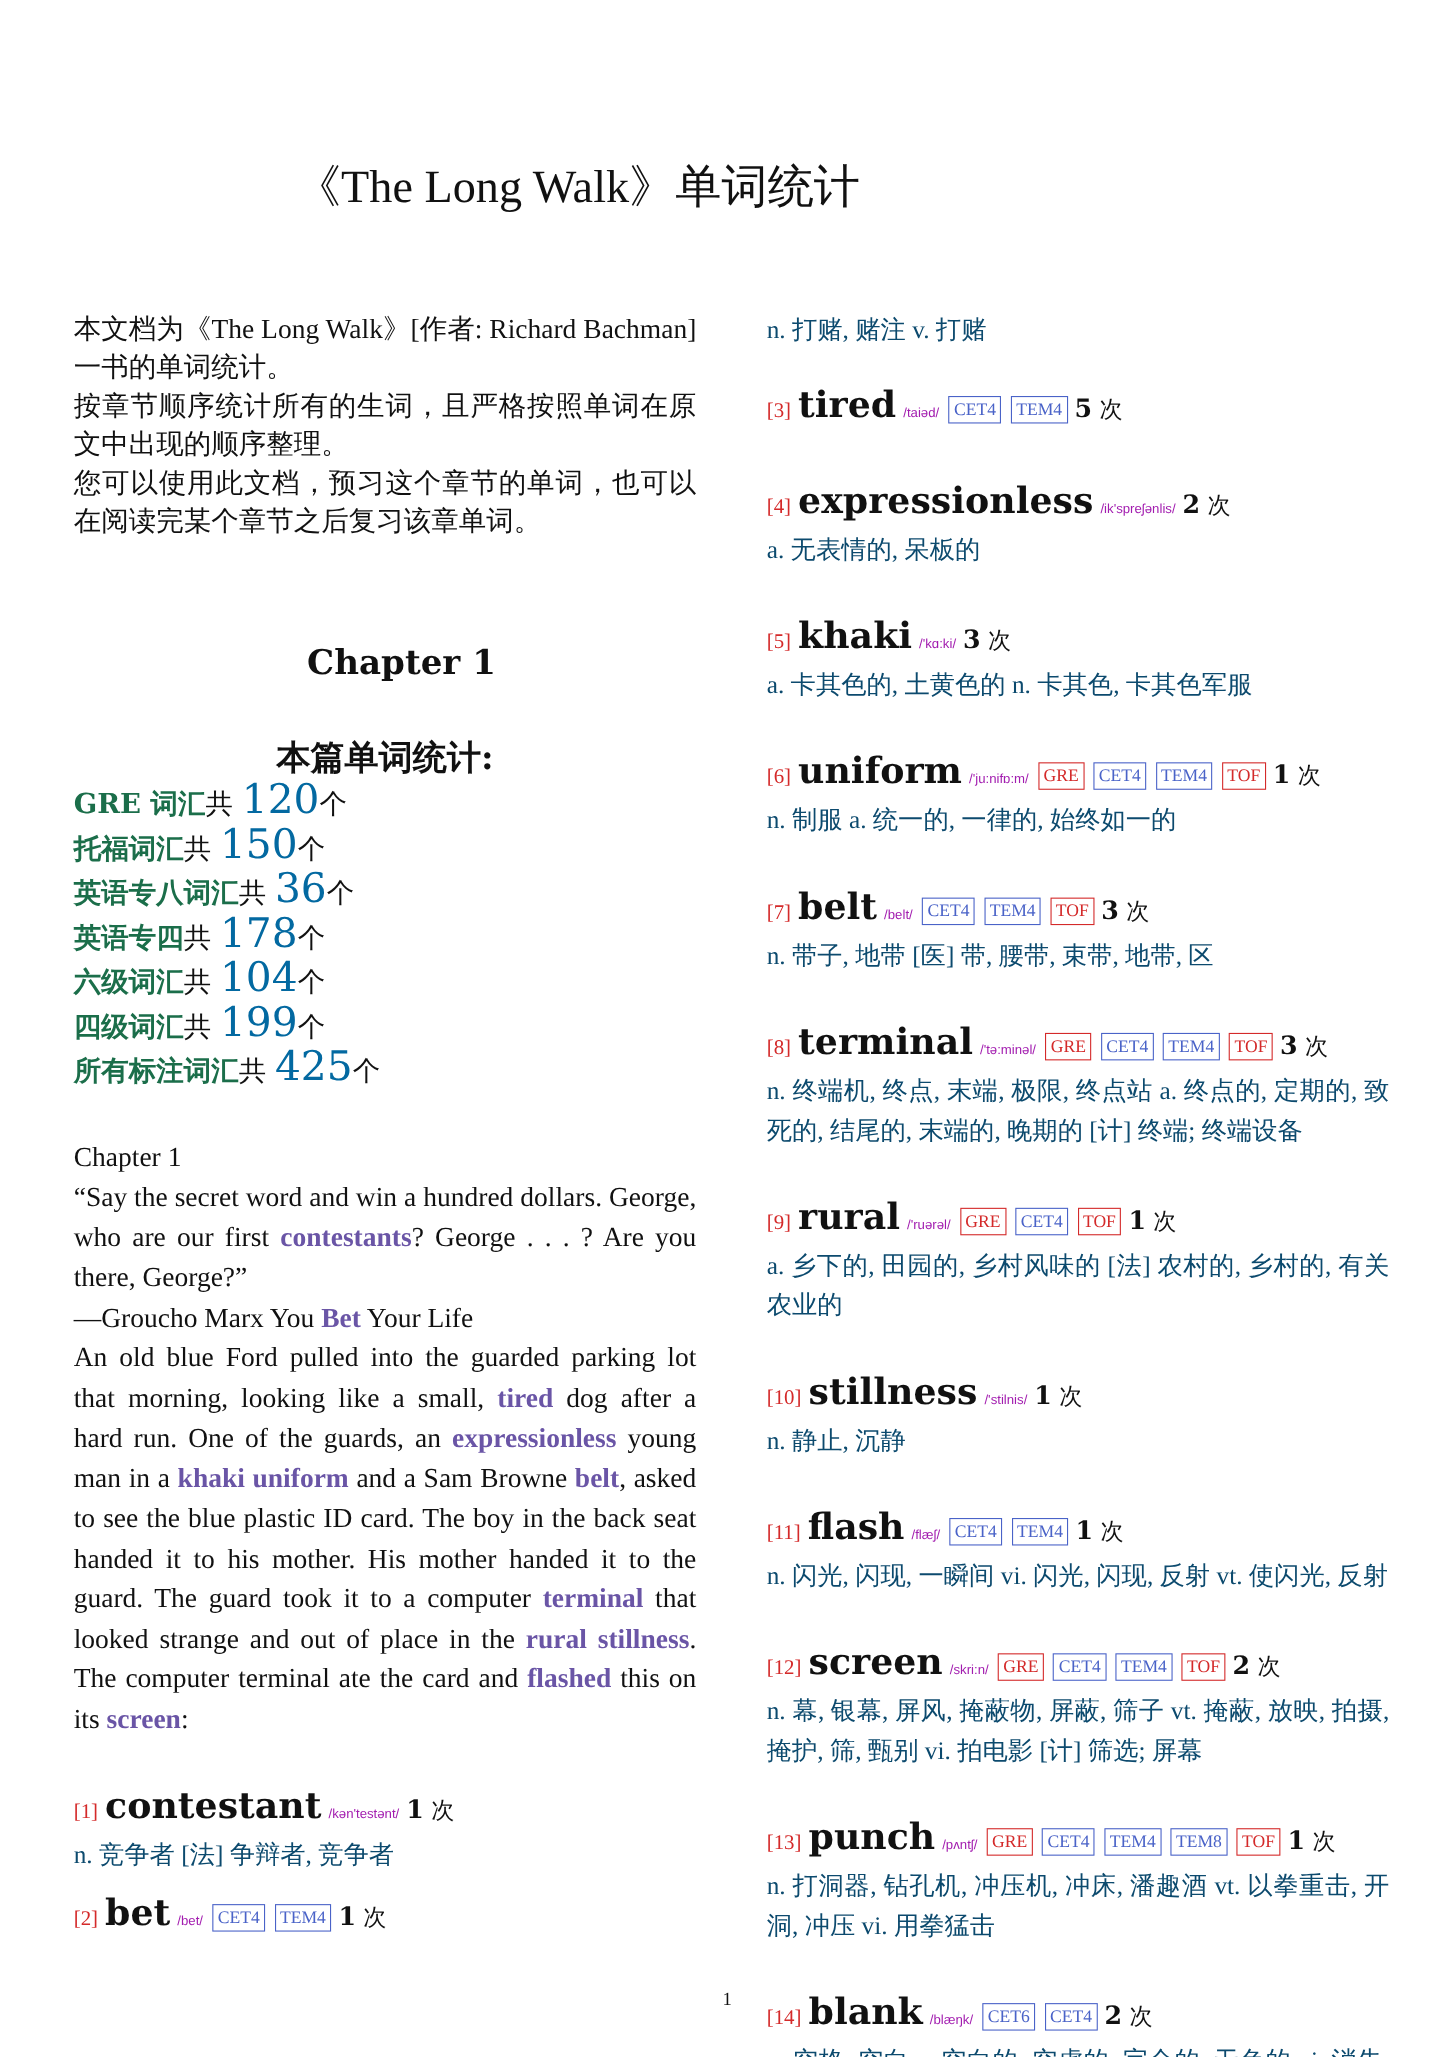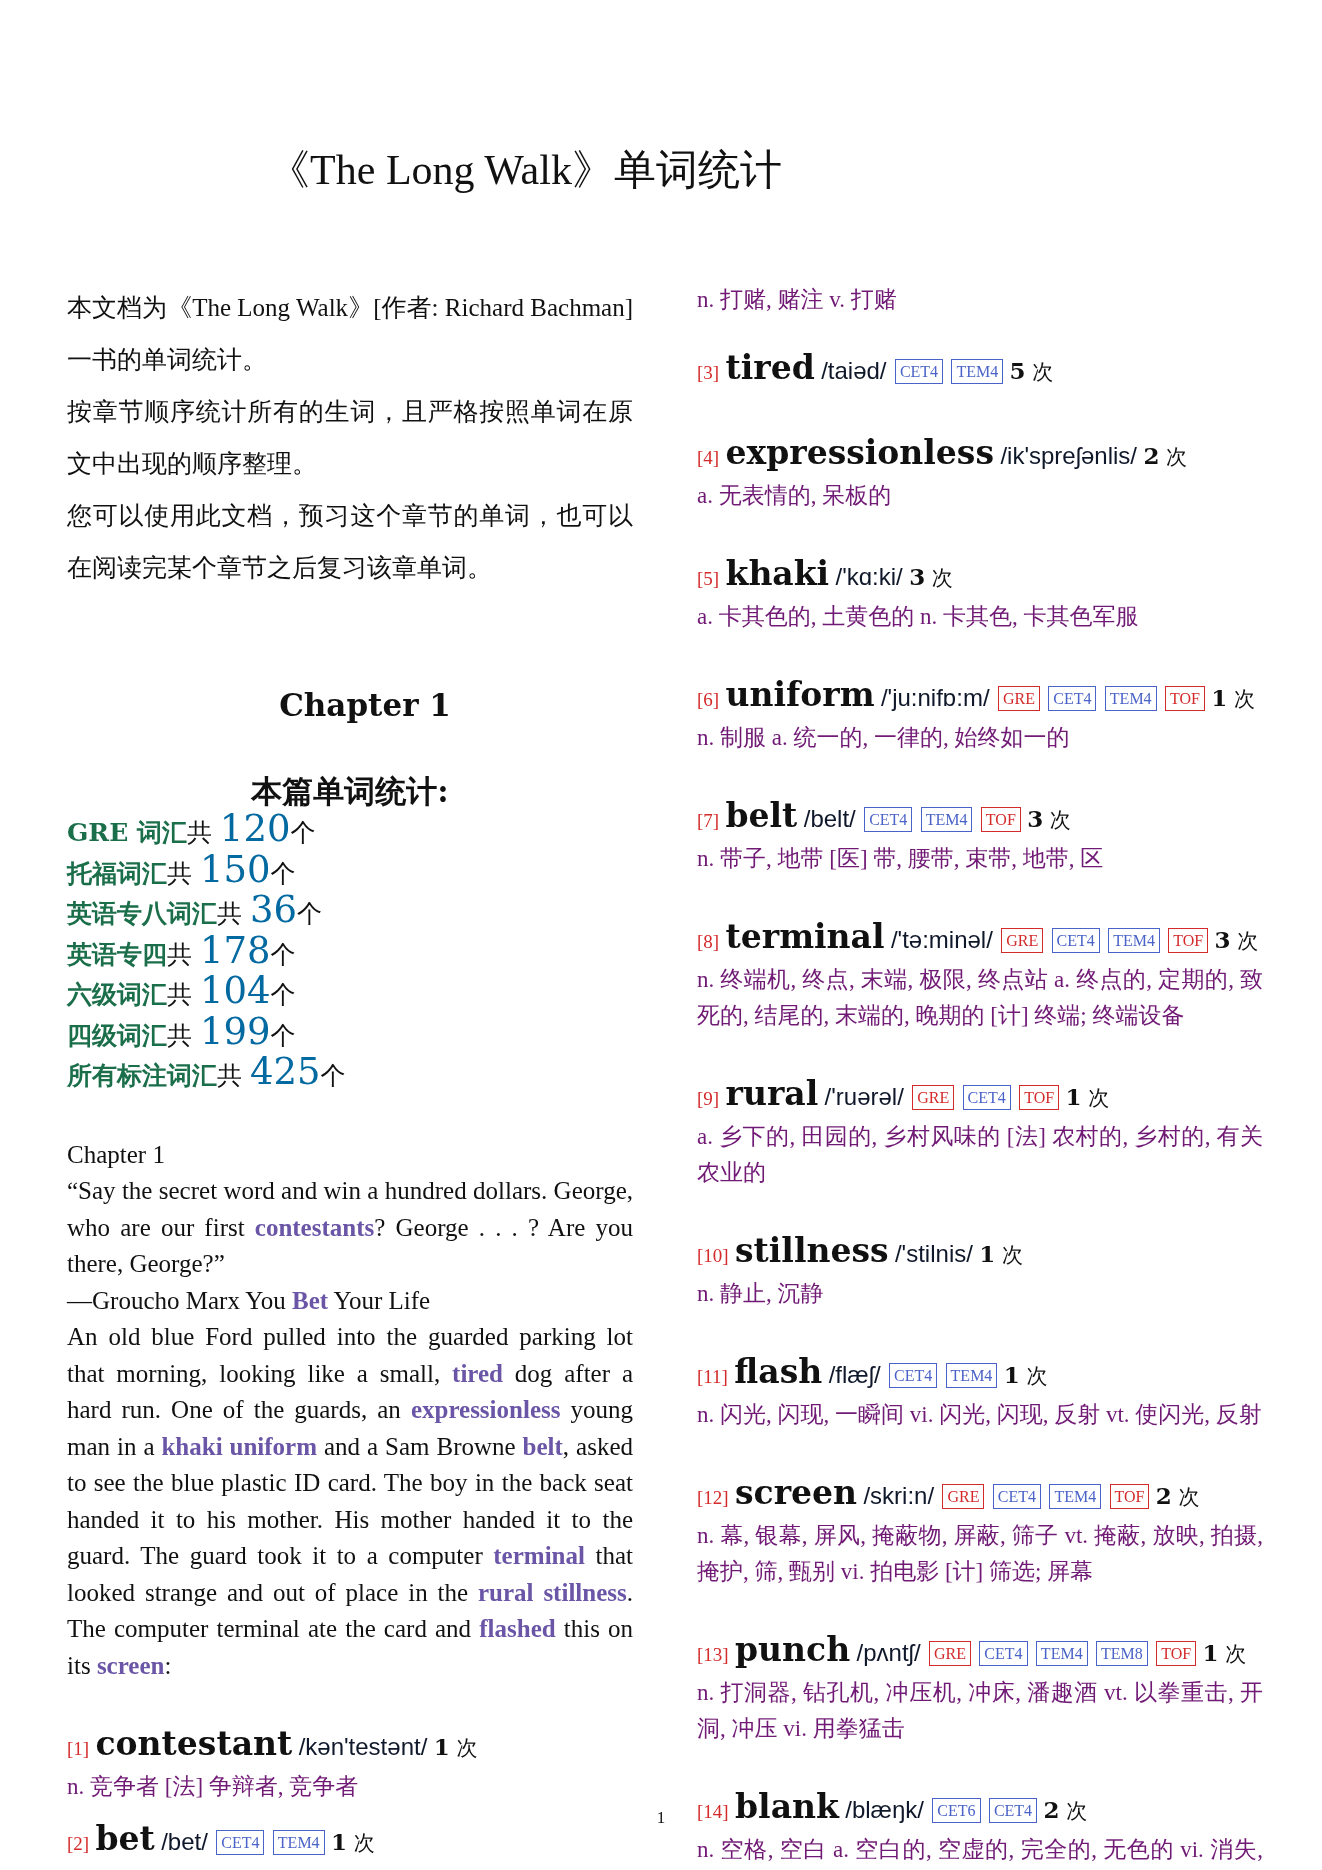--- a/index.html
+++ b/index.html
@@ -7,46 +7,46 @@
       width: 1322px; height: 1870px; position: relative; overflow: hidden;
       font-family: "DejaVu Serif", "Liberation Serif", serif;
       color: #111;
     }
     .title {
       position: absolute; top: 142px; left: 0; width: 1050px; text-align: center;
       font-family: "Liberation Serif", serif; font-size: 42px; color: #111;
     }
     .col-left { position: absolute; left: 67px; top: 282px; width: 566px; }
     .col-right { position: absolute; left: 697px; top: 282px; width: 566px; }
-    .intro p { margin: 0; font-family: "Liberation Serif", serif; font-size: 25px; line-height: 52px; text-align: justify; }
+    .intro p { margin: 0; font-family: "Liberation Serif", serif; font-size: 25px; line-height: 35px; text-align: justify; }
     .chapter-heading {
       margin-top: 93px; text-align: center; font-weight: bold; font-size: 31px; padding-left: 30px;
       font-family: "DejaVu Serif", serif;
     }
     .stats-heading { margin-top: 48px; font-size: 31px; font-weight: bold; font-family: "DejaVu Serif", serif; line-height: 40px; text-align: center; }
     .stat-row { font-size: 25px; line-height: 36.5px; font-weight: bold; color: #1b6e4a; font-family: "DejaVu Serif", serif; }
     .stat-row .num { color: #0369a1; font-weight: normal; font-size: 37px; }
     .stat-row .unit { color: #111; font-weight: normal; }
     .stat-row .gong { color: #111; font-weight: normal; }
     .passage { margin-top: 42px; font-family: "Liberation Serif", serif; font-size: 25px; line-height: 36.5px; text-align: justify; }
     .passage .hl { color: #6a55a6; font-weight: bold; }
     .entry { margin-bottom: 40px; }
     .entry-head { font-size: 20px; line-height: 40px; white-space: nowrap; }
     .idx { color: #d42a2a; font-size: 19px; font-family: "Liberation Serif", serif; }
     .word { font-weight: bold; font-size: 33px; font-family: "DejaVu Serif", serif; color: #111; }
-    .phon { font-family: "Liberation Sans", sans-serif; font-size: 24px; color: #0f172a; }
+    .phon { font-family: "Liberation Sans", sans-serif; font-size: 12px; color: #a21caf; }
     .tag {
       display: inline-block; font-family: "Liberation Serif", serif; font-size: 16px;
       padding: 2px 4px 1px 4px; line-height: 20px; vertical-align: 2px; margin-left: 2px;
     }
     .tag.red { color: #d42a2a; border: 1.5px solid #d42a2a; }
     .tag.blue { color: #4a63c8; border: 1.5px solid #4a63c8; }
     .count { font-weight: bold; font-size: 23px; font-family: "DejaVu Serif", serif; }
     .times { font-size: 21px; }
-    .def { font-family: "Liberation Serif", serif; font-size: 23px; line-height: 36px; color: #701a75; text-align: justify; }
+    .def { font-family: "Liberation Serif", serif; font-size: 23px; line-height: 36px; color: #0c4a6e; text-align: justify; }
     .page-number { position: absolute; top: 1808px; left: 0; width: 1322px; text-align: center; font-size: 17px; font-family: "Liberation Serif", serif; }
   </style>
 </head>
 <body>
 
 <div class="title">《The Long Walk》单词统计</div>
 
 <div class="col-left">
   <div class="intro">
     <p>本文档为《The Long Walk》[作者: Richard Bachman] 一书的单词统计。</p>

